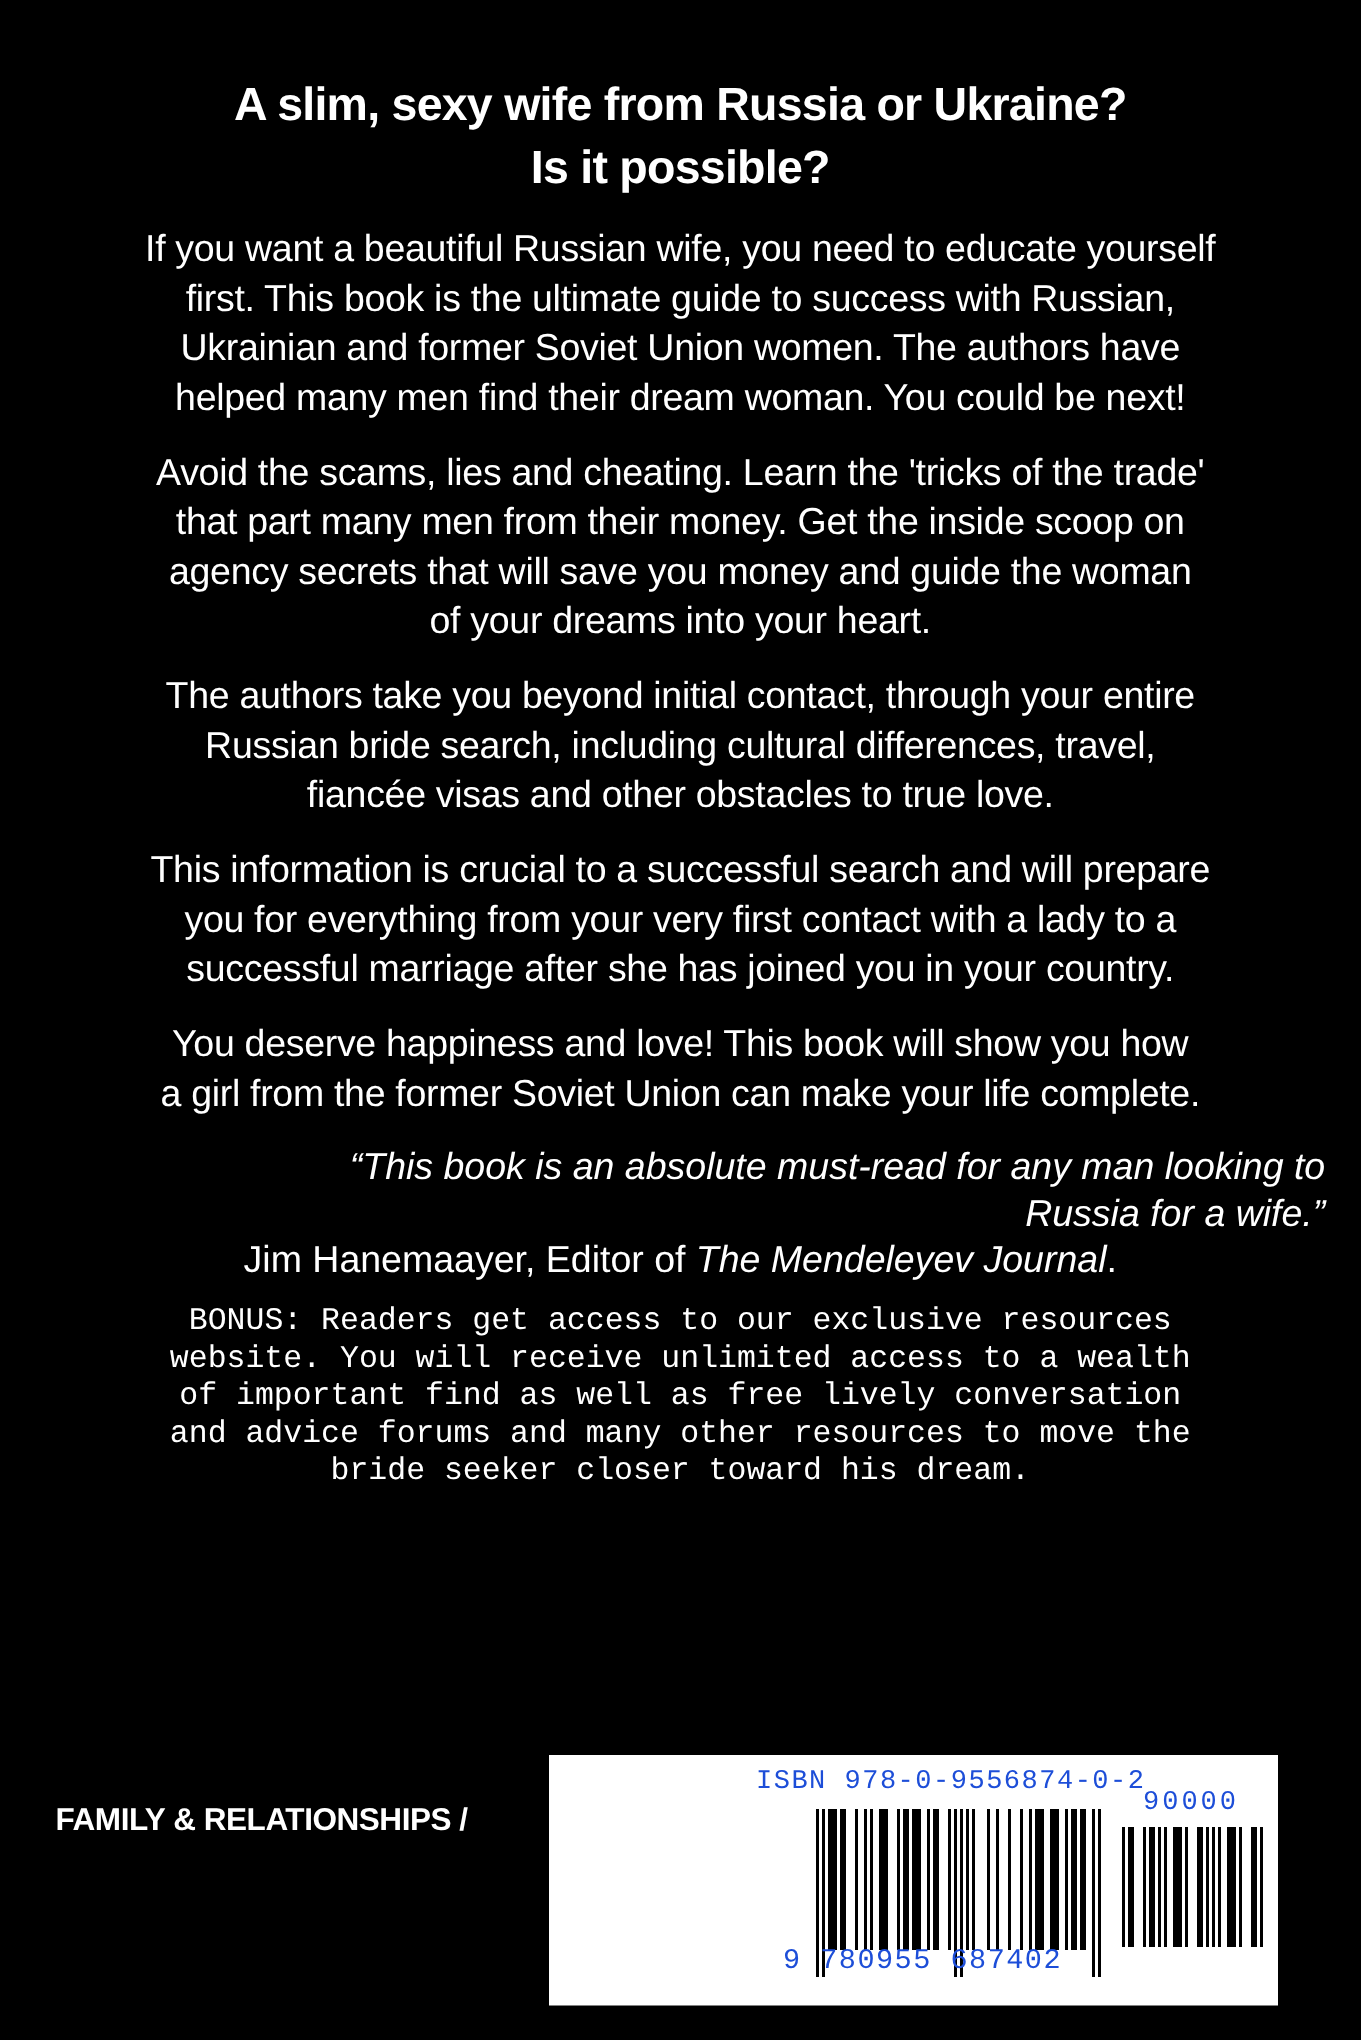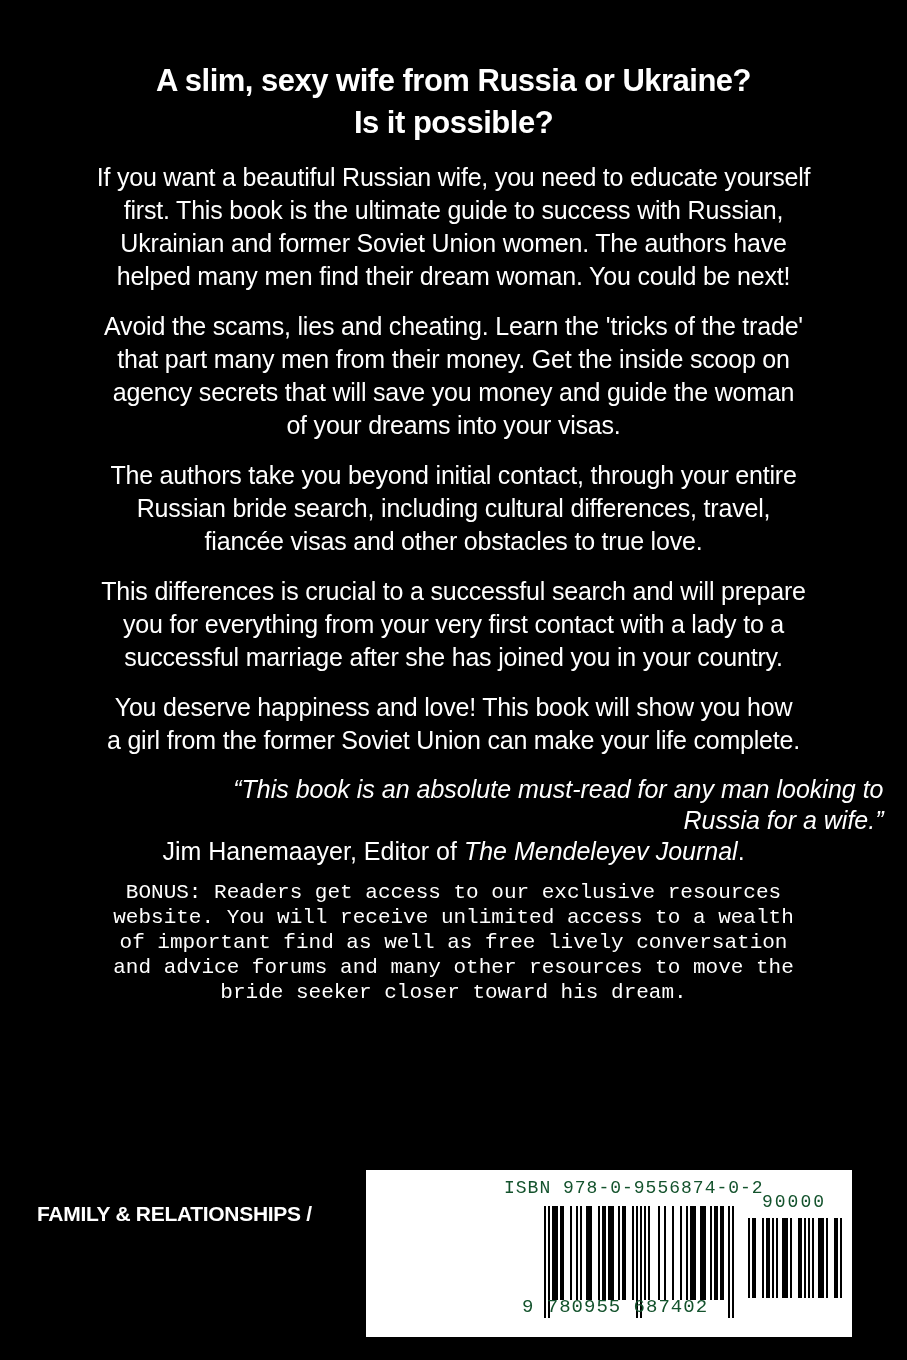--- a/index.html
+++ b/index.html
@@ -7,21 +7,21 @@
     width: 907px;
     height: 1360px;
     background: #000000;
     color: #ffffff;
     position: relative;
     overflow: hidden;
     font-family: "Liberation Sans", sans-serif;
   }
   .content {
     width: 860px;
-    margin: 16px auto;
+    margin: 5px auto;
     padding-top: 44px;
     text-align: center;
   }
   .line-block { white-space: pre-line; }
   .title {
     font-size: 31px;
     font-weight: bold;
     line-height: 42px;
     letter-spacing: -0.5px;
     margin: 0;
@@ -59,21 +59,21 @@
   }
   .cat1 { font-weight: bold; font-size: 21px; line-height: 27px; letter-spacing: -0.3px; }
   .cat2 { font-size: 19px; line-height: 27px; }
   .barcode-box {
     position: absolute;
     left: 366px;
     top: 1170px;
     width: 486px;
     height: 167px;
     background: #ffffff;
-    color: #14532d;
+    color: #1d4ed8;
   }
   .isbn-label {
     position: absolute;
     left: 138px;
     top: 8px;
     font-family: "Liberation Mono", "DejaVu Sans Mono", monospace;
     font-size: 18px;
     letter-spacing: 1px;
     white-space: nowrap;
   }
@@ -107,25 +107,25 @@
   <h1 class="title line-block">A slim, sexy wife from Russia or Ukraine?
 Is it possible?</h1>
 
   <p class="para line-block">If you want a beautiful Russian wife, you need to educate yourself
 first. This book is the ultimate guide to success with Russian,
 Ukrainian and former Soviet Union women. The authors have
 helped many men find their dream woman. You could be next!</p>
   <p class="para line-block">Avoid the scams, lies and cheating. Learn the 'tricks of the trade'
 that part many men from their money. Get the inside scoop on
 agency secrets that will save you money and guide the woman
-of your dreams into your visas.</p>
+of your dreams into your heart.</p>
   <p class="para line-block">The authors take you beyond initial contact, through your entire
 Russian bride search, including cultural differences, travel,
 fiancée visas and other obstacles to true love.</p>
-  <p class="para line-block">This differences is crucial to a successful search and will prepare
+  <p class="para line-block">This information is crucial to a successful search and will prepare
 you for everything from your very first contact with a lady to a
 successful marriage after she has joined you in your country.</p>
   <p class="para line-block">You deserve happiness and love! This book will show you how
 a girl from the former Soviet Union can make your life complete.</p>
 
   <div class="testimonial">
     <div class="quote line-block">“This book is an absolute must-read for any man looking to
 Russia for a wife.”</div>
     <div class="attribution"><span>Jim Hanemaayer, Editor of </span><span class="src">The Mendeleyev Journal</span><span>.</span></div>
   </div>

